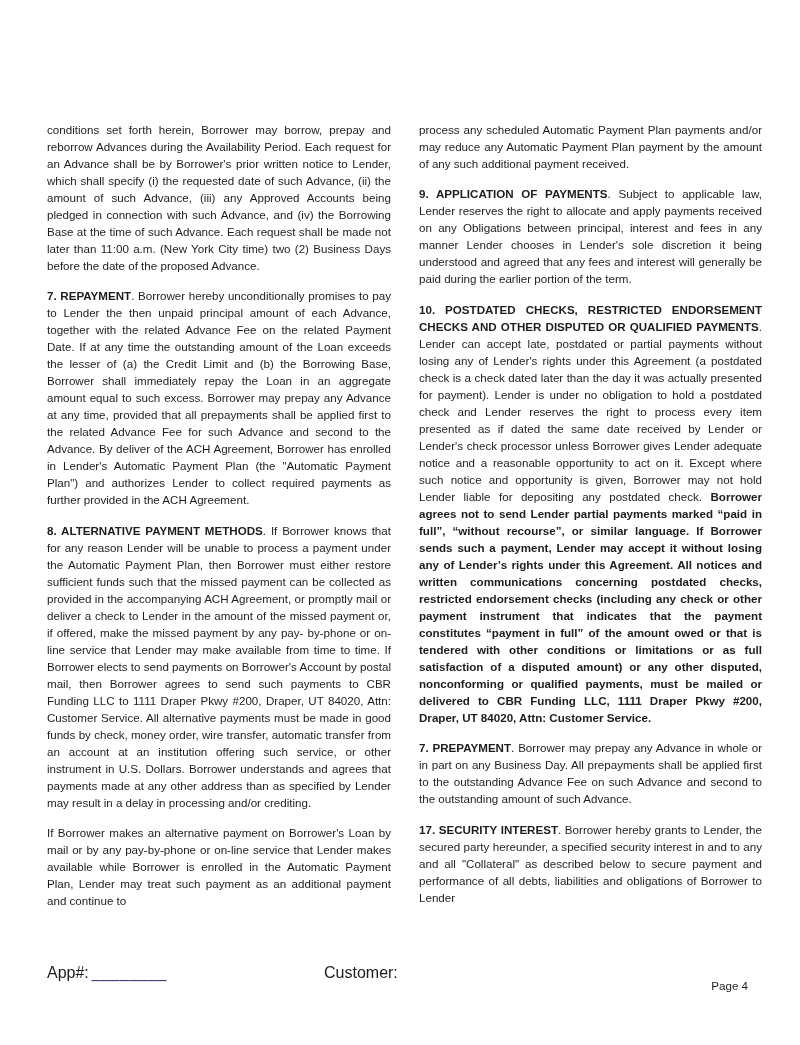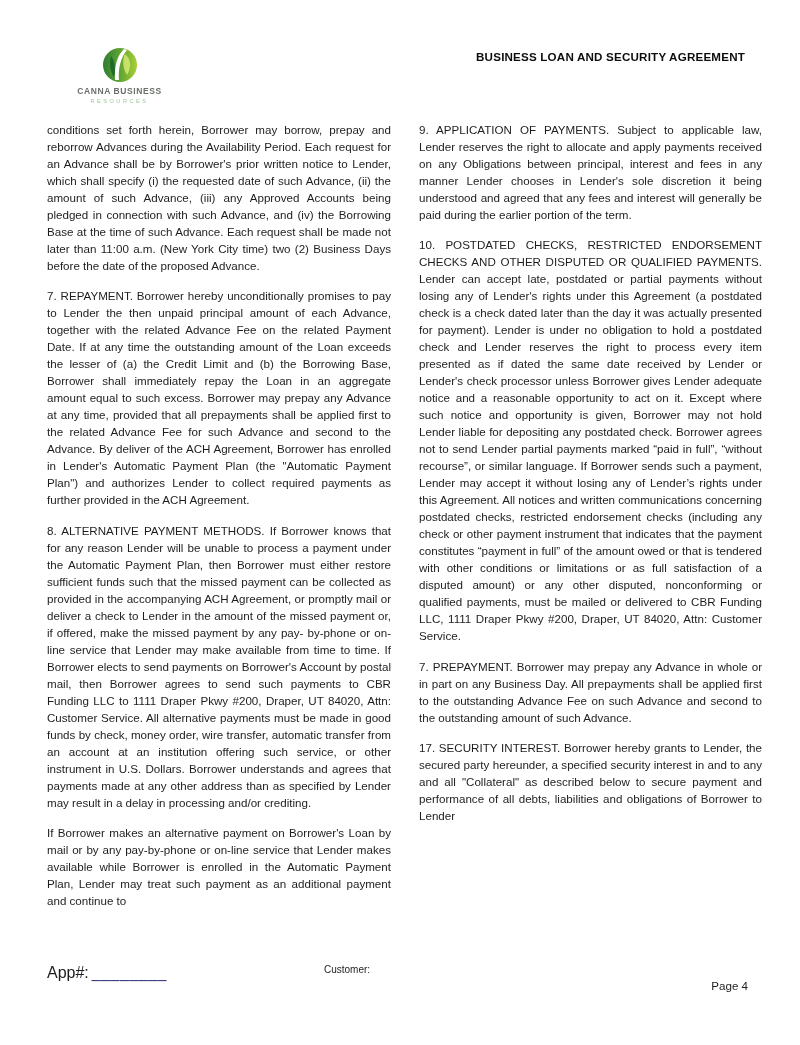--- a/index.html
+++ b/index.html
@@ -51,21 +51,21 @@
   .col {
     position: absolute;
     top: 121px;
     font-size: 11.6px;
     line-height: 17px;
     text-align: justify;
   }
   .col-left  { left: 47px;  width: 344px; }
   .col-right { left: 419px; width: 343px; }
   .para { margin: 0 0 13.4px 0; }
-  .b { font-weight: 400; margin-top: 48px; }
+  .b { font-weight: 700; margin-top: 48px; }
 
   
   .page-number {
     position: absolute;
     top: 946px;
     right: 52px;
     font-size: 11.6px;
     color: #1d1d1d;
     margin-top: 33px;
   }
@@ -78,60 +78,43 @@
   }
   .app-line {
     color: #32327a;
     letter-spacing: 0.5px;
     margin-left: 3px;
   }
   .footer-customer {
     position: absolute;
     top: 964px;
     left: 324px;
-    font-size: 10px;
+    font-size: 16px;
     color: #1d1d1d;
   }
 </style>
 </head>
 <body>
 
 <div class="page">
 
-  <div class="logo">
-    <svg class="logo-icon" width="38" height="38" viewBox="0 0 38 38">
-      <defs>
-        <linearGradient id="lg" x1="0" y1="0" x2="1" y2="0">
-          <stop offset="0" stop-color="#2e7d32"></stop>
-          <stop offset="0.55" stop-color="#66a832"></stop>
-          <stop offset="1" stop-color="#a9cf3a"></stop>
-        </linearGradient>
-      </defs>
-      <circle cx="19" cy="19" r="17" fill="url(#lg)"></circle>
-      <path d="M 23 3 C 16 10, 13 20, 14 34 L 18 34 C 17 22, 20 11, 26 4 Z" fill="#ffffff"></path>
-      <path d="M 24 8 C 30 13, 31 21, 26 29 C 22 23, 21 14, 24 8 Z" fill="#c6e06a"></path>
-      <path d="M 10 10 C 8 17, 9 25, 13 31 C 15 24, 14 15, 10 10 Z" fill="#1f6b28"></path>
-    </svg>
-    <div class="logo-name">CANNA BUSINESS</div>
-    <div class="logo-sub">RESOURCES</div>
-  </div>
 
-  <div class="doc-title">BUSINESS LOAN AND SECURITY AGREEMENT</div>
 
   <div class="col col-left">
     <p class="para">conditions set forth herein, Borrower may borrow, prepay and reborrow Advances during the Availability Period. Each request for an Advance shall be by Borrower's prior written notice to Lender, which shall specify (i) the requested date of such Advance, (ii) the amount of such Advance, (iii) any Approved Accounts being pledged in connection with such Advance, and (iv) the Borrowing Base at the time of such Advance.  Each request shall be made not later than 11:00 a.m. (New York City time) two (2) Business Days before the date of the proposed Advance.</p>
 
     <p class="para"><span class="b">7.  REPAYMENT</span><span>.  Borrower hereby unconditionally promises to pay to Lender the then unpaid principal amount of each Advance, together with the related Advance Fee on the related Payment Date.  If at any time the outstanding amount of the Loan exceeds the lesser of (a) the Credit Limit and (b) the Borrowing Base, Borrower shall immediately repay the Loan in an aggregate amount equal to such excess.  Borrower may prepay any Advance at any time, provided that all prepayments shall be applied first to the related Advance Fee for such Advance and second to the Advance.   By deliver of the ACH Agreement, Borrower has enrolled in Lender's Automatic Payment Plan (the "Automatic Payment Plan") and authorizes Lender to collect required payments as further provided in the ACH Agreement.</span></p>
 
     <p class="para"><span class="b">8.  ALTERNATIVE PAYMENT METHODS</span><span>. If Borrower knows that for any reason Lender will be unable to process a payment under the Automatic Payment Plan, then Borrower must either restore sufficient funds such that the missed payment can be collected as provided in the accompanying ACH Agreement, or promptly mail or deliver a check to Lender in the amount of the missed payment or, if offered, make the missed payment by any pay- by-phone or on-line service that Lender may make available from time to time. If Borrower elects to send payments on Borrower's Account by postal mail, then Borrower agrees to send such payments to CBR Funding LLC to 1111 Draper Pkwy #200, Draper, UT 84020, Attn: Customer Service. All alternative payments must be made in good funds by check, money order, wire transfer, automatic transfer from an account at an institution offering such service, or other instrument in U.S. Dollars. Borrower understands and agrees that payments made at any other address than as specified by Lender may result in a delay in processing and/or crediting.</span></p>
 
     <p class="para">If Borrower makes an alternative payment on Borrower's Loan by mail or by any pay-by-phone or on-line service that Lender makes available while Borrower is enrolled in the Automatic Payment Plan, Lender may treat such payment as an additional payment and continue to</p>
   </div>
 
   <div class="col col-right">
+    <p class="para">process any scheduled Automatic Payment Plan payments and/or may reduce any Automatic Payment Plan payment by the amount of any such additional payment received.</p>
 
     <p class="para"><span class="b">9. APPLICATION OF PAYMENTS</span><span>.  Subject to applicable law, Lender reserves the right to allocate and apply payments received on any Obligations between principal, interest and fees in any manner Lender chooses in Lender's sole discretion it being understood and agreed that any fees and interest will generally be paid during the earlier portion of the term.</span></p>
 
     <p class="para"><span class="b">10. POSTDATED CHECKS, RESTRICTED ENDORSEMENT CHECKS AND OTHER DISPUTED OR QUALIFIED PAYMENTS</span><span>. Lender can accept late, postdated or partial payments without losing any of Lender's rights under this Agreement (a postdated check is a check dated later than the day it was actually presented for payment). Lender is under no obligation to hold a postdated check and Lender reserves the right to process every item presented as if dated the same date received by Lender or Lender's check processor unless Borrower gives Lender adequate notice and a reasonable opportunity to act on it. Except where such notice and opportunity is given, Borrower may not hold Lender liable for depositing any postdated check. </span><span class="b">Borrower agrees not to send Lender partial payments marked “paid in full”, “without recourse”, or similar language. If Borrower sends such a payment, Lender may accept it without losing any of Lender’s rights under this Agreement. All notices and written communications concerning postdated checks, restricted endorsement checks (including any check or other payment instrument that indicates that the payment constitutes “payment in full” of the amount owed or that is tendered with other conditions or limitations or as full satisfaction of a disputed amount) or any other disputed, nonconforming or qualified payments, must be mailed or delivered to CBR Funding LLC, 1111 Draper Pkwy #200, Draper, UT 84020, Attn: Customer Service.</span></p>
 
     <p class="para"><span class="b">7. PREPAYMENT</span><span>. Borrower may prepay any Advance in whole or in part on any Business Day.  All prepayments shall be applied first to the outstanding Advance Fee on such Advance and second to the outstanding amount of such Advance.</span></p>
 
     <p class="para"><span class="b">17. SECURITY INTEREST</span><span>. Borrower hereby grants to Lender, the secured party hereunder, a specified security interest in and to any and all "Collateral" as described below to secure payment and performance of all debts, liabilities and obligations of Borrower to Lender</span></p>
   </div>
 

